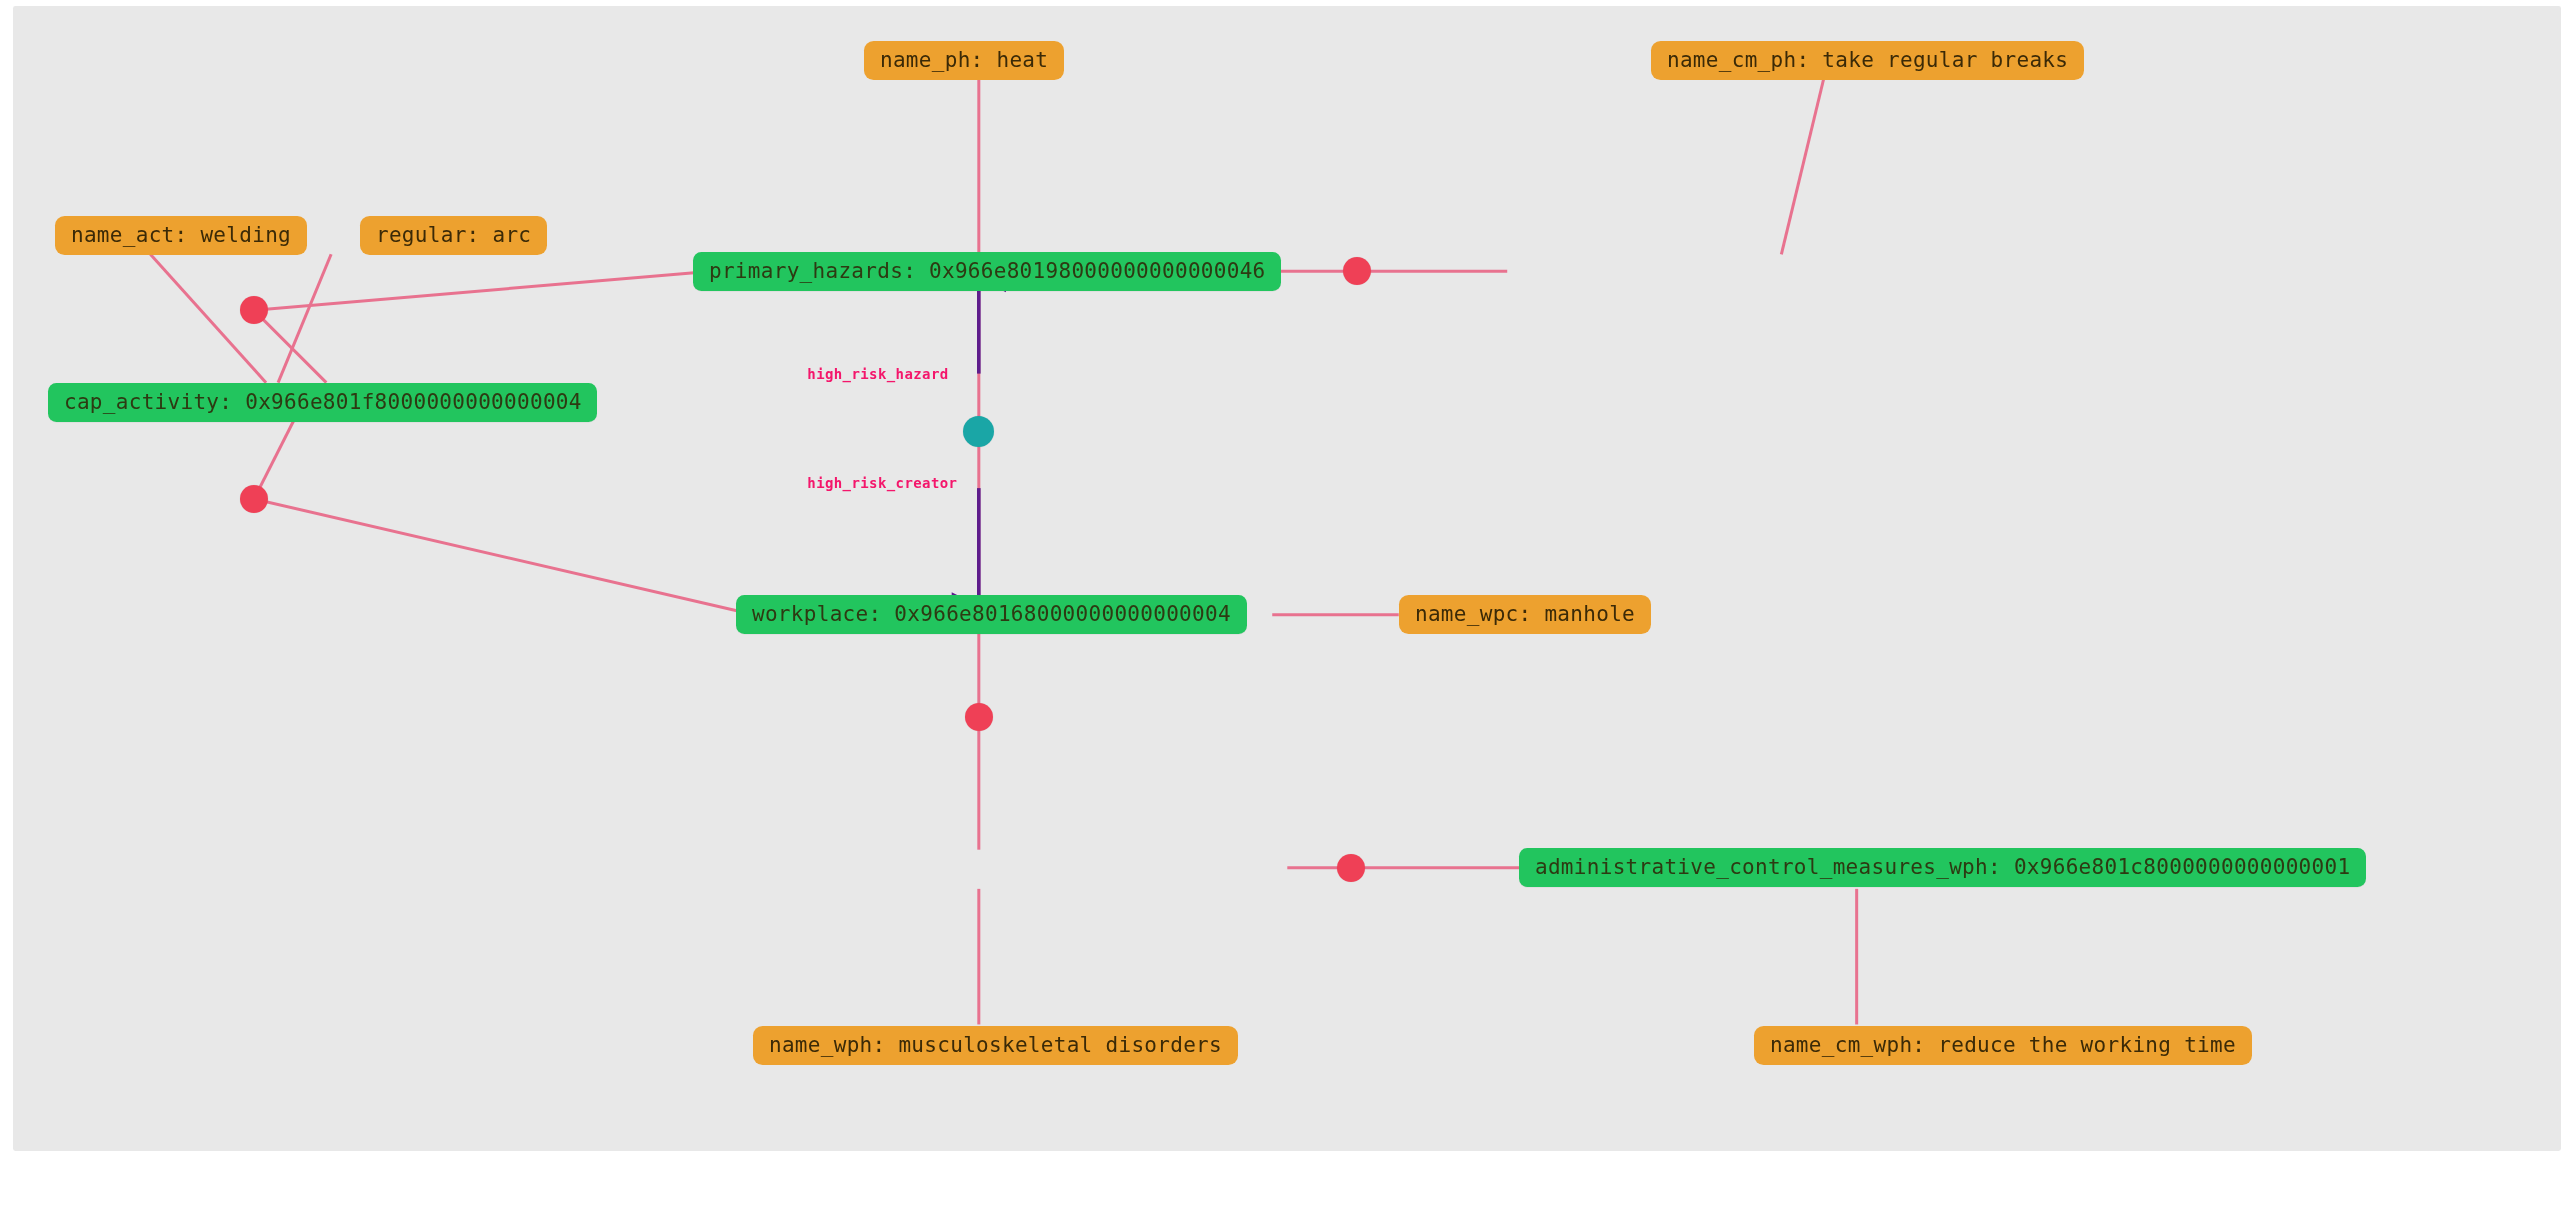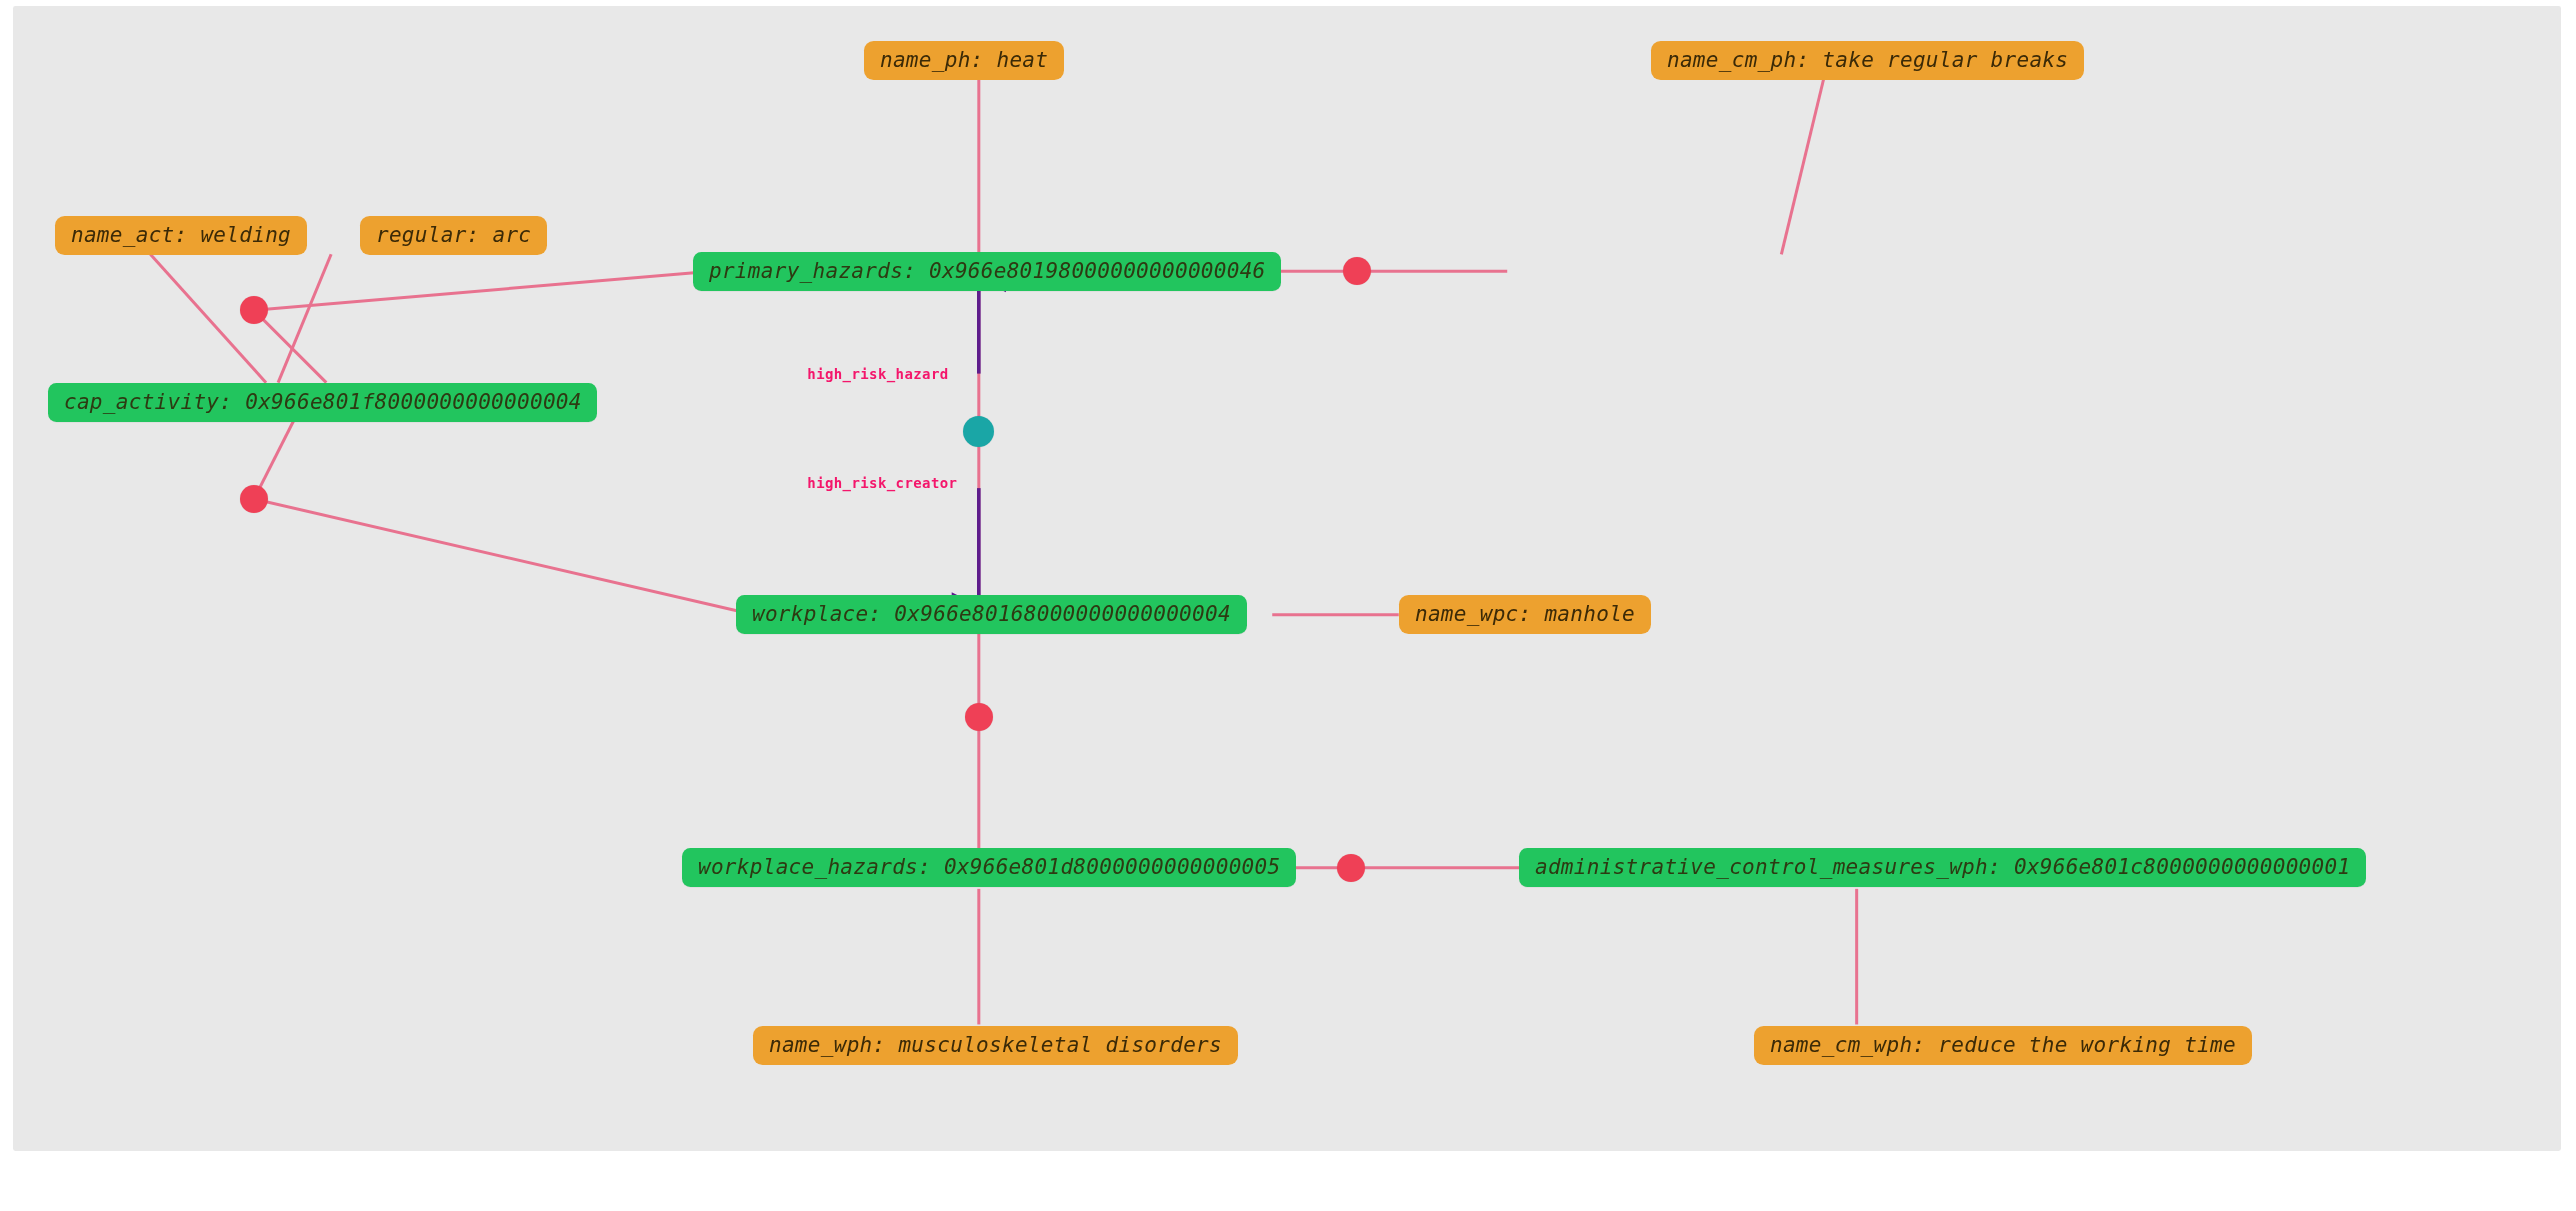--- a/index.html
+++ b/index.html
@@ -40,21 +40,20 @@
     justify-content: flex-start;
     white-space: nowrap;
     border-radius: 8.4px;
     font-size: 21px;
     line-height: 1;
     letter-spacing: 0.3px;
     padding: 0 15.7px;
     height: 39px;
     color: #2f3b1a;
     font-family: "DejaVu Sans Mono", "Liberation Mono", monospace;
-    font-style: italic;
   }
   .node.entity {
     background: #22c55e;
     color: #2d3a12;
     box-shadow: 0 0.6px 0 rgba(0,0,0,0.07);
   }
   .node.attr {
     background: #eda12f;
     color: #3b2a07;
     border-radius: 9.6px;
@@ -173,23 +172,20 @@
 
 
     <div class="node entity" style="left:35px; top:377px;">
       <span>cap_activity: 0x966e801f8000000000000004</span>
     </div>
 
     <div class="node entity" style="left:723px; top:589px;">
       <span>workplace: 0x966e80168000000000000004</span>
     </div>
 
-    <div class="node entity" style="left:669px; top:842px;">
-      <span>workplace_hazards: 0x966e801d8000000000000005</span>
-    </div>
 
     <div class="node entity" style="left:1506px; top:842px;">
       <span>administrative_control_measures_wph: 0x966e801c8000000000000001</span>
     </div>
 
     <div class="rel-dot" style="left:227px; top:290px;"></div>
     <div class="rel-dot" style="left:227px; top:479px;"></div>
     <div class="rel-dot" style="left:1330px; top:251px;"></div>
     <div class="rel-dot" style="left:952px; top:697px;"></div>
     <div class="rel-dot" style="left:1324px; top:848px;"></div>

